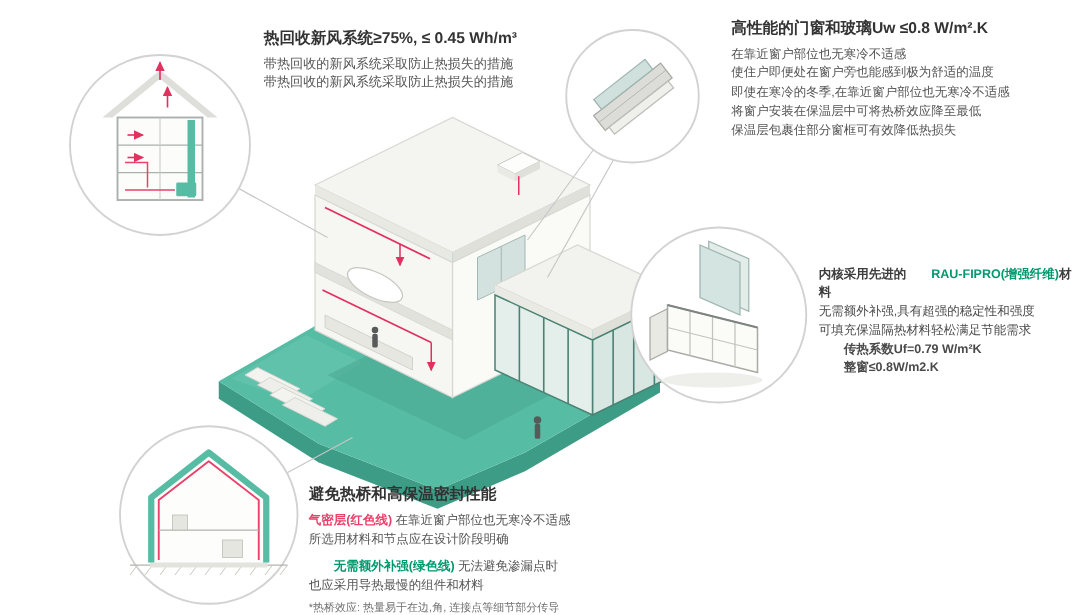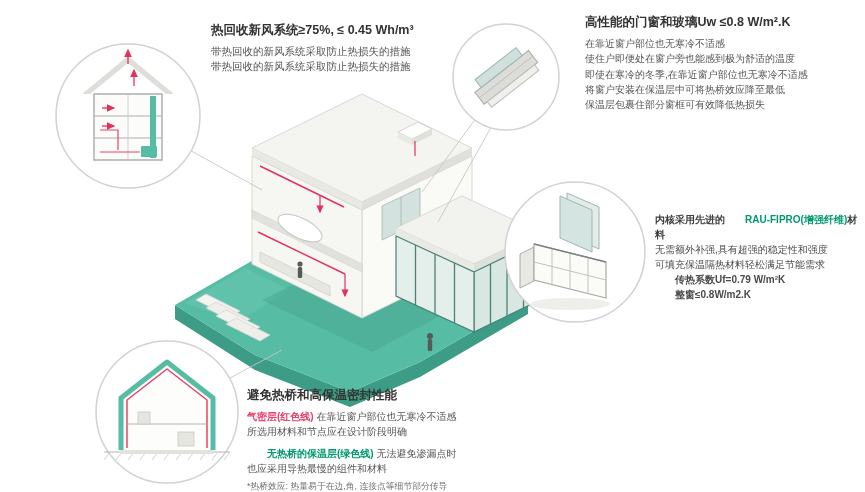--- a/index.html
+++ b/index.html
@@ -207,19 +207,19 @@
   <div class="ln green">传热系数Uf=0.79 W/m²K</div>
   <div class="ln green">整窗≤0.8W/m2.K</div>
 </div>
 
 <div class="t small" style="left:247px;top:387px;width:310px;">
   <div class="title">避免热桥和高保温密封性能</div>
   <div class="body">
     <div class="ln"><span class="pink">气密层(红色线)</span><span> 在靠近窗户部位也无寒冷不适感</span></div>
     <div class="ln">所选用材料和节点应在设计阶段明确</div>
     <div class="gap"></div>
-    <div class="ln"><span class="green">无热桥的保温层(绿色线)</span><span> 无法避免渗漏点时</span></div>
+    <div class="ln"><span class="green">无需额外补强(绿色线)</span><span> 无法避免渗漏点时</span></div>
     <div class="ln">也应采用导热最慢的组件和材料</div>
     <div class="footnote">*热桥效应: 热量易于在边,角, 连接点等细节部分传导</div>
   </div>
 </div>
 
 </div>
 
 </body></html>

